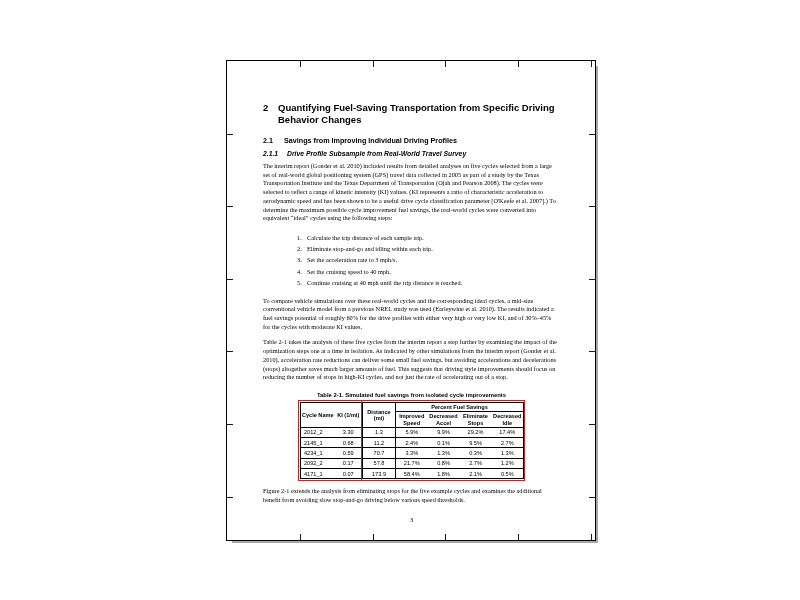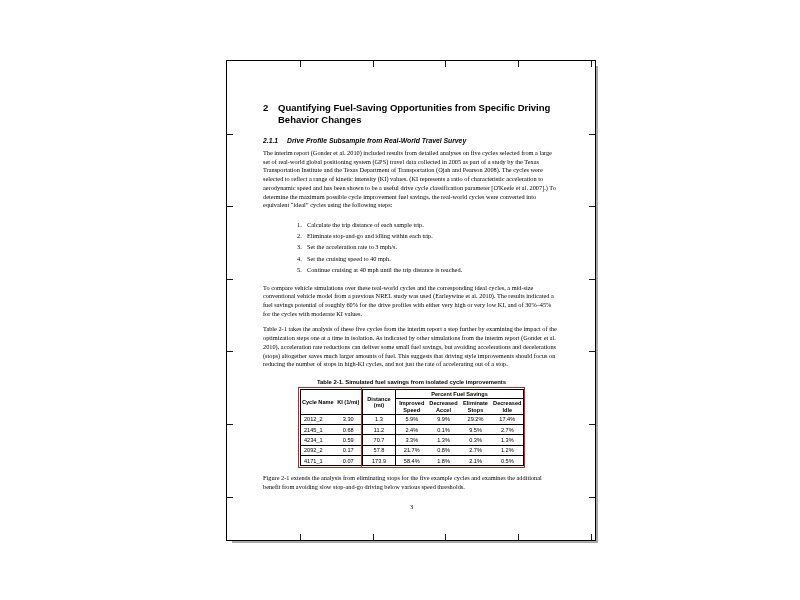--- a/index.html
+++ b/index.html
@@ -52,23 +52,27 @@
 </style>
 </head>
 <body>
 
 <div class="page" id="page">
 
   <div class="content">
 
     <div class="h1">
       <span class="num">2</span>
-      <span class="txt">Quantifying Fuel-Saving Opportunities from Specific Driving Behavior Changes</span>
-    </div>
-
+      <span class="txt">Quantifying Fuel-Saving Transportation from Specific Driving Behavior Changes</span>
+    </div>
+
+    <div class="h2">
+      <span class="num">2.1</span>
+      <span class="txt">Savings from Improving Individual Driving Profiles</span>
+    </div>
 
     <div class="h3">
       <span class="num">2.1.1</span>
       <span class="txt">Drive Profile Subsample from Real-World Travel Survey</span>
     </div>
 
     <p class="body p1">The interim report (Gonder et al. 2010) included results from detailed analyses on five cycles selected from a large set of real-world global positioning system (GPS) travel data collected in 2005 as part of a study by the Texas Transportation Institute and the Texas Department of Transportation (Ojah and Pearson 2008). The cycles were selected to reflect a range of kinetic intensity (KI) values. (KI represents a ratio of characteristic acceleration to aerodynamic speed and has been shown to be a useful drive cycle classification parameter [O'Keefe et al. 2007].) To determine the maximum possible cycle improvement fuel savings, the real-world cycles were converted into equivalent “ideal” cycles using the following steps:</p>
 
     <div class="steps" id="steps">
         <div class="li">

